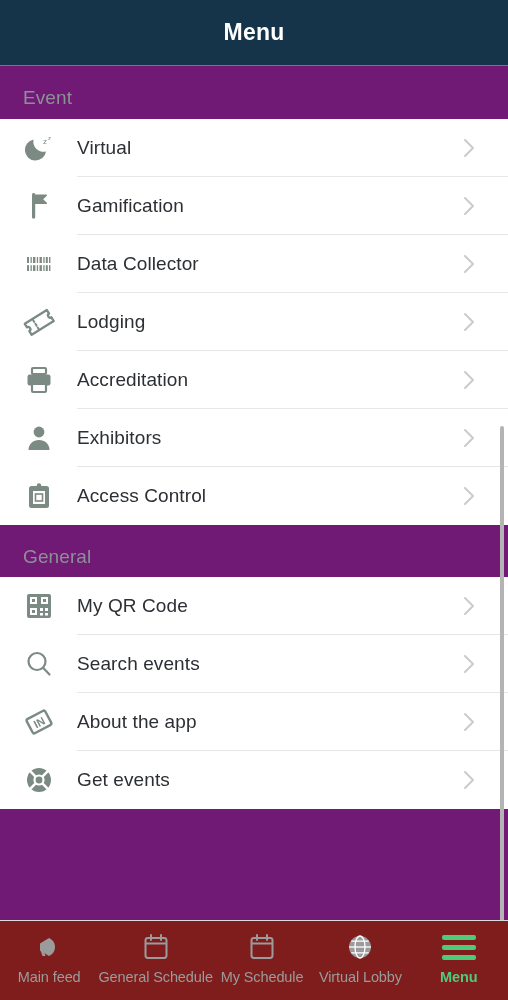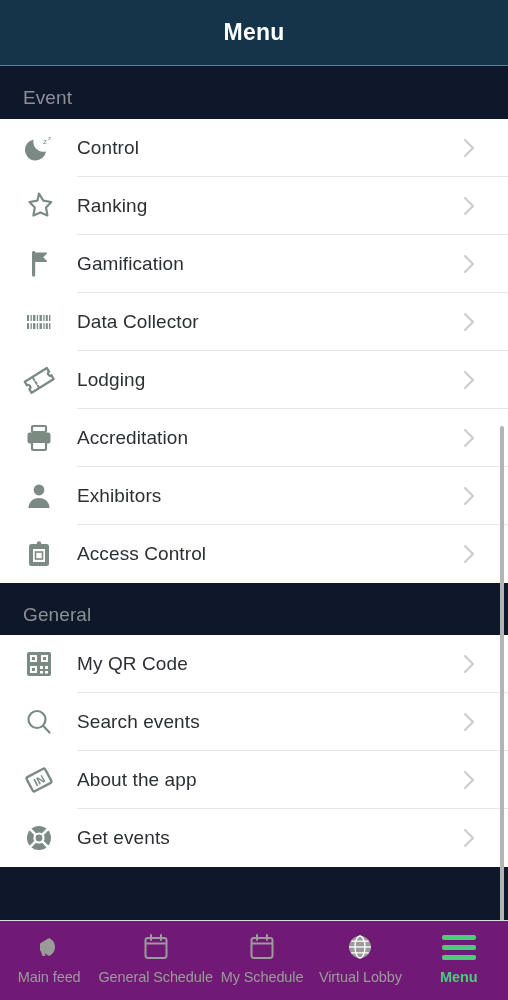--- a/index.html
+++ b/index.html
@@ -29,21 +29,21 @@
     font-size: 23px;
     font-weight: bold;
     letter-spacing: .2px;
   }
 
   
   .scroll-area {
     position: relative;
     flex: 1 1 auto;
     overflow: hidden;
-    background: #0f172a;
+    background: #701a75;
   }
   .section-title {
     color: #8b9196;
     font-size: 19px;
     padding: 21px 0 10px 23px;
     letter-spacing: .1px;
   }
   .section-title.general { padding-bottom: 9px; }
 
   .row {
@@ -90,21 +90,21 @@
     width: 4px;
     height: 497px;
     background: #b4b4b4;
     border-radius: 2px;
   }
 
   
   .bottom-nav {
     flex: 0 0 auto;
     height: 80px;
-    background: #701a75;
+    background: #7f1d1d;
     border-top: 1px solid #dcdcdc;
     display: flex;
     align-items: flex-start;
     padding-top: 11px;
   }
   .nav-item {
     flex: 1 1 0;
     display: flex; flex-direction: column;
     align-items: center; justify-content: flex-start;
     gap: 7px;
@@ -135,43 +135,29 @@
     <div class="section-title">Event</div>
 
     <div class="row">
       <div class="icon-cell">
         <svg width="34" height="34" viewBox="0 0 34 34">
           <path d="M24 20.5A10.2 10.2 0 0 1 11.5 8.6 10.6 10.6 0 1 0 24 20.5z" fill="#7c8a84"></path>
           <text x="21" y="13" font-size="8" fill="#7c8a84" font-family="sans-serif">z</text>
           <text x="26" y="9" font-size="6" fill="#7c8a84" font-family="sans-serif">z</text>
         </svg>
       </div>
-      <div class="label">Control</div>
-      <div class="chev">
-        <svg width="13" height="20" viewBox="0 0 13 20">
-            <path d="M2 2l8 8-8 8" stroke="#c9cbcd" stroke-width="2" fill="none" stroke-linecap="round" stroke-linejoin="round"></path>
-          </svg>
-      </div>
-      <div class="divider"></div>
-    </div>
-
-    <div class="row">
-      <div class="icon-cell">
-        <svg width="34" height="34" viewBox="0 0 34 34">
-          <path d="M17 4.5l4.3 7.1 8 1.4-5.3 5.4 1.4 8.1-7-3.1-7 3.1 1.4-8.1-5.3-5.4 8-1.4z" fill="none" stroke="#7c8a84" stroke-width="2.2" stroke-linejoin="round"></path>
-        </svg>
-      </div>
-      <div class="label">Ranking</div>
-      <div class="chev">
-        <svg width="13" height="20" viewBox="0 0 13 20">
-            <path d="M2 2l8 8-8 8" stroke="#c9cbcd" stroke-width="2" fill="none" stroke-linecap="round" stroke-linejoin="round"></path>
-          </svg>
-      </div>
-      <div class="divider"></div>
-    </div>
+      <div class="label">Virtual</div>
+      <div class="chev">
+        <svg width="13" height="20" viewBox="0 0 13 20">
+            <path d="M2 2l8 8-8 8" stroke="#c9cbcd" stroke-width="2" fill="none" stroke-linecap="round" stroke-linejoin="round"></path>
+          </svg>
+      </div>
+      <div class="divider"></div>
+    </div>
+
 
     <div class="row">
       <div class="icon-cell">
         <svg width="34" height="34" viewBox="0 0 34 34">
           <path d="M10 5.5c0-.9.7-1.6 1.6-1.6s1.6.7 1.6 1.6v22.6c0 .9-.7 1.6-1.6 1.6S10 29 10 28.1z" fill="#7c8a84"></path>
           <path d="M12.5 5.5h11.8c.7 0 1 .8.5 1.3l-3.6 3.5 3.6 3.5c.5.5.2 1.3-.5 1.3H12.5z" fill="#7c8a84"></path>
         </svg>
       </div>
       <div class="label">Gamification</div>
       <div class="chev">

